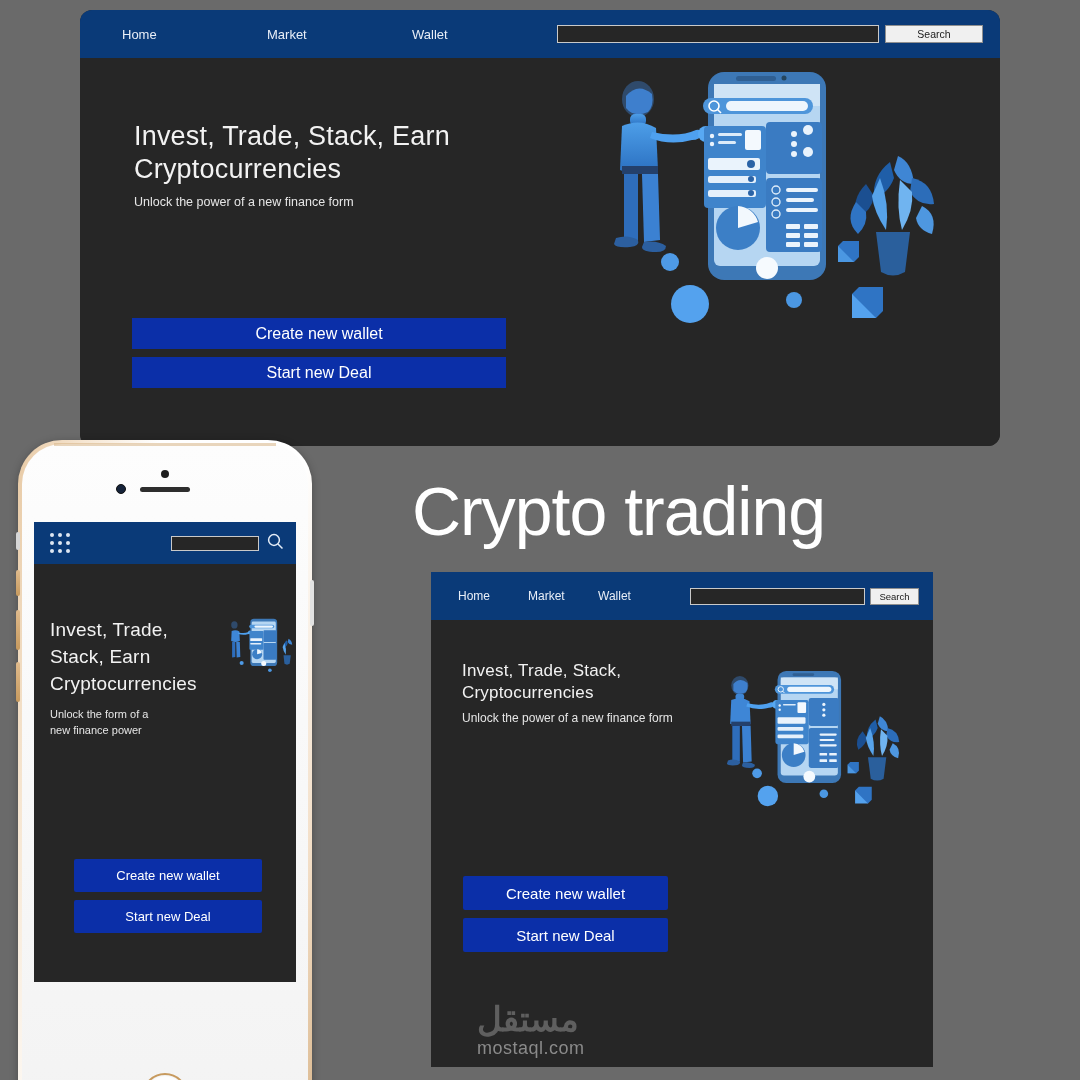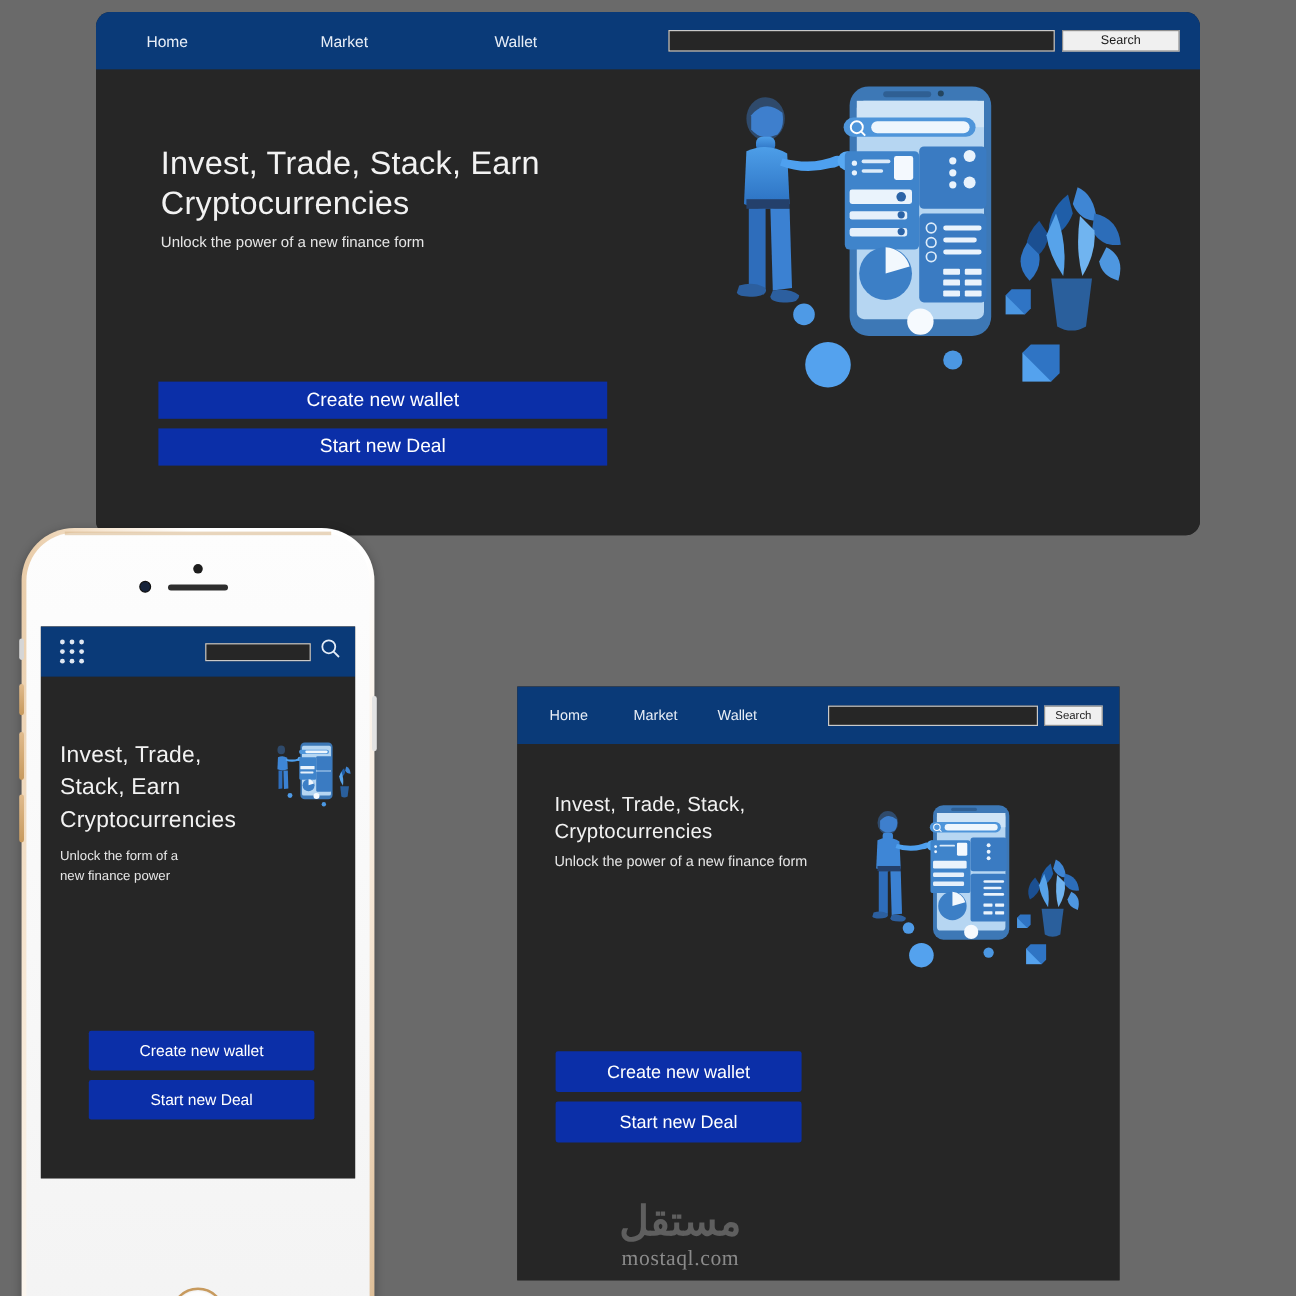--- a/index.html
+++ b/index.html
@@ -95,21 +95,21 @@
   #tablet .search-btn { width: 49px; height: 17px; font-size: 9.5px; }
   #tablet .hero { height: 447px; }
   #tablet .hero-copy { position: absolute; left: 31px; top: 40px; width: 235px; }
   #tablet .hero-title { font-size: 17px; line-height: 1.3; }
   #tablet .hero-sub { font-size: 12px; margin-top: 7px; }
   #tablet .cta-group { position: absolute; left: 32px; top: 256px; width: 205px; display: flex; flex-direction: column; gap: 8px; }
   #tablet .cta { height: 34px; font-size: 15px; border-radius: 2px; }
   #tablet .illo { position: absolute; left: 283px; top: 38px; width: 210px; height: 165px; }
   #tablet .watermark {
     position: absolute; left: 46px; bottom: 8px; width: 180px;
-    text-align: center; color: #6e6e6e; user-select: none; font-family: Liberation Serif, serif;
+    text-align: left; color: #6e6e6e; user-select: none;
   }
   #tablet .wm-ar { font-size: 34px; line-height: 1; font-weight: 700; color: #5f5f5f; }
   #tablet .wm-en { font-size: 18px; letter-spacing: .5px; color: #8a8a8a; margin-top: 2px; }
 
   
   #phone {
     position: absolute; left: 18px; top: 440px;
     width: 294px; height: 700px;
     border-radius: 44px;
     background: linear-gradient(100deg,#e7c9a4 0%,#f6e6d2 16%,#ffffff 34%,#ffffff 70%,#f2ddc5 88%,#d8b58a 100%);
@@ -299,20 +299,21 @@
           </g>
           <g>
             <rect x="262" y="228" width="24" height="24" fill="#54a2ee"></rect>
             <path d="M262 228 l7 -7 h24 v24 l-7 7z" fill="#2f74c4"></path>
           </g>
         </svg>
       </div>
     </div>
   </div>
 
+  <div id="bigtitle">Crypto trading</div>
 
   <div id="tablet">
     <div class="navbar">
       <div class="nav-links">
         <a class="nav-link" href="#">Home</a>
         <a class="nav-link" href="#">Market</a>
         <a class="nav-link" href="#">Wallet</a>
       </div>
       <div class="search-wrap">
         <input class="search-input" type="text" placeholder="" style="">

